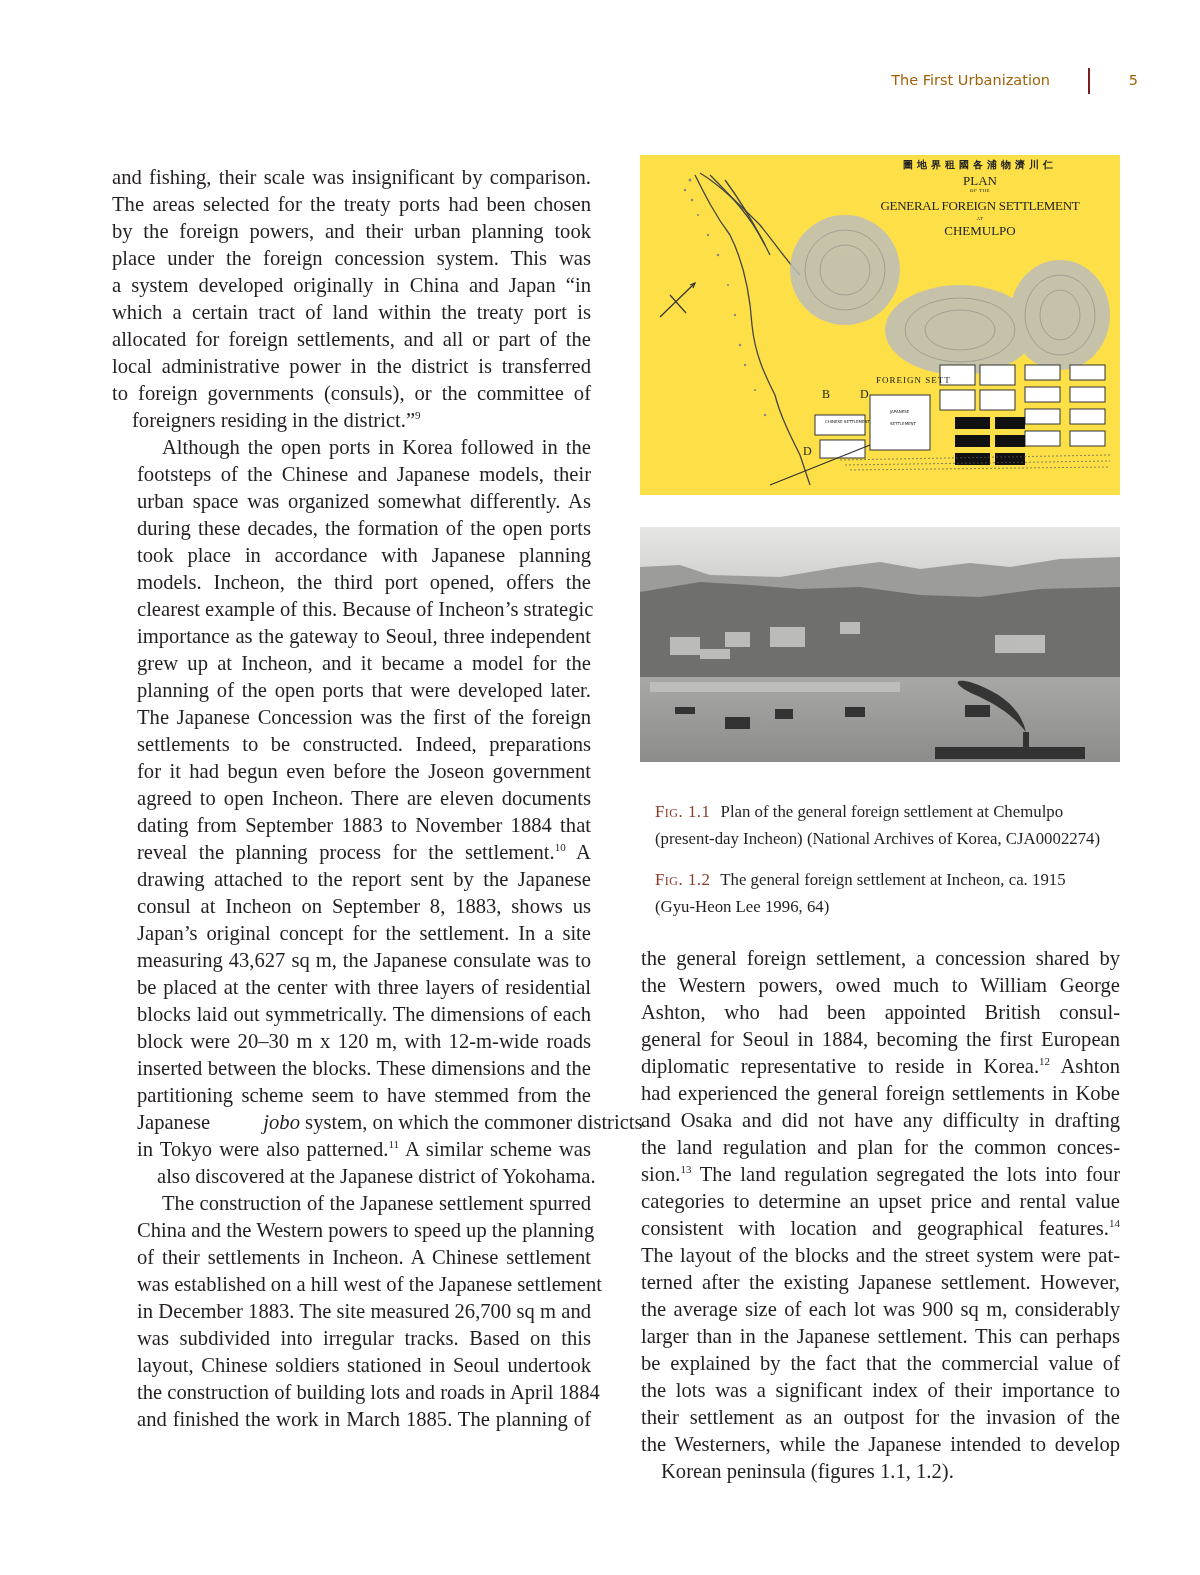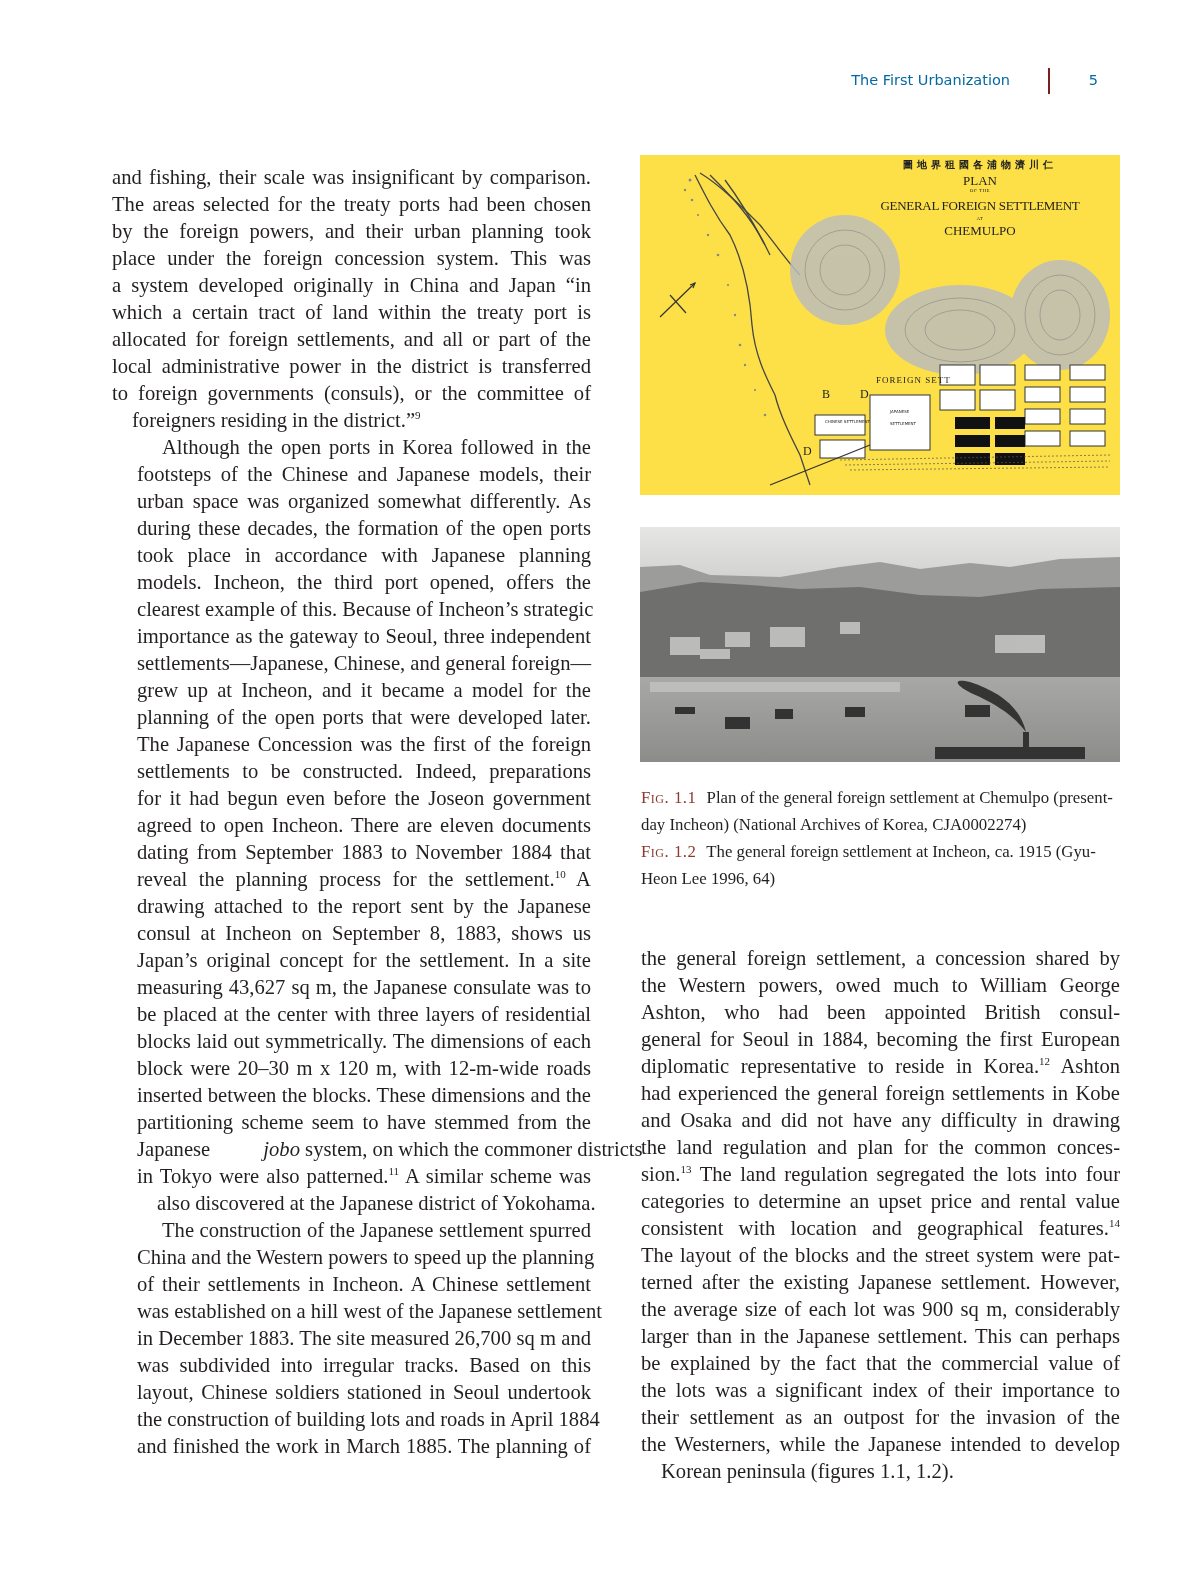--- a/index.html
+++ b/index.html
@@ -1,17 +1,17 @@
 <!DOCTYPE html>
 <html><head>
   <meta charset="utf-8">
   <style>
     html, body { margin: 0; padding: 0; background: #ffffff; }
     body { width: 1200px; height: 1575px; position: relative; overflow: hidden; color: #231f20; }
-    .running-head { position: absolute; top: 68px; left: 840px; width: 262px; height: 26px; font-family: "DejaVu Sans", sans-serif; font-size: 14.5px; color: #0369a1; }
+    .running-head { position: absolute; top: 68px; left: 880px; width: 262px; height: 26px; font-family: "DejaVu Sans", sans-serif; font-size: 14.5px; color: #a16207; }
     .rh-title { position: absolute; right: 92px; top: 4px; white-space: nowrap; }
     .rh-rule { position: absolute; left: 208px; top: 0; width: 2px; height: 26px; background: #7a1f1f; }
     .rh-page { position: absolute; right: 4px; top: 4px; }
 
     .col { position: absolute; font-family: "Liberation Serif", serif; font-size: 20.6px; line-height: 27px; text-align: justify; }
     .col-left { left: 112px; top: 164px; width: 479px; }
     .col-right { left: 641px; top: 945px; width: 479px; }
     .col p { margin: 0; }
     .col p.indent { text-indent: 25px; }
     .line { display: block; text-align: justify; text-align-last: justify; white-space: nowrap; height: 27px; }
@@ -26,21 +26,21 @@
     .map-title { position: absolute; left: 0; width: 100%; text-align: center; font-family: "Liberation Serif", serif; color: #222; }
     .map-title.cjk { top: 3px; left: 100px; font-family: "DejaVu Sans", sans-serif; font-size: 10px; letter-spacing: 4px; font-weight: bold; }
     .map-title.plan { top: 18px; left: 100px; font-size: 13px; }
     .map-title.small { font-size: 5px; letter-spacing: 0.5px; left: 100px; }
     .map-title.of { top: 33px; }
     .map-title.at { top: 61px; }
     .map-title.gfs { top: 43px; left: 100px; font-size: 13px; letter-spacing: -0.3px; }
     .map-title.place { top: 68px; left: 100px; font-size: 13px; }
 
     .caption { position: absolute; left: 641px; top: 784px; width: 480px; font-family: "Liberation Serif", serif; font-size: 16.8px; line-height: 27px; color: #231f20; }
-    .caption p { margin: 0; }
+    .caption p { margin: 14px; }
     .fig-label { color: #8b3a2c; font-variant: small-caps; letter-spacing: 0.5px; margin-right: 6px; }
   </style>
 </head>
 <body>
 
 <div class="running-head">
   <span class="rh-title">The First Urbanization</span>
   <span class="rh-rule"></span>
   <span class="rh-page">5</span>
 </div>
@@ -60,21 +60,20 @@
     </p>
     <p class="indent">
       <span class="line" style="padding-left: 25px;">Although the open ports in Korea followed in the</span>
       <span class="line">footsteps of the Chinese and Japanese models, their</span>
       <span class="line">urban space was organized somewhat differently. As</span>
       <span class="line">during these decades, the formation of the open ports</span>
       <span class="line">took place in accordance with Japanese planning</span>
       <span class="line">models. Incheon, the third port opened, offers the</span>
       <span class="line">clearest example of this. Because of Incheon’s strategic</span>
       <span class="line">importance as the gateway to Seoul, three independent</span>
-      <span class="line">settlements—Japanese, Chinese, and general foreign—</span>
       <span class="line">grew up at Incheon, and it became a model for the</span>
       <span class="line">planning of the open ports that were developed later.</span>
       <span class="line">The Japanese Concession was the first of the foreign</span>
       <span class="line">settlements to be constructed. Indeed, preparations</span>
       <span class="line">for it had begun even before the Joseon government</span>
       <span class="line">agreed to open Incheon. There are eleven documents</span>
       <span class="line">dating from September 1883 to November 1884 that</span>
       <span class="line">reveal the planning process for the settlement.<sup>10</sup> A</span>
       <span class="line">drawing attached to the report sent by the Japanese</span>
       <span class="line">consul at Incheon on September 8, 1883, shows us</span>
@@ -251,21 +250,21 @@
 </div>
 
 <div class="col col-right" id="right-col">
     <p>
       <span class="line">the general foreign settlement, a concession shared by</span>
       <span class="line">the Western powers, owed much to William George</span>
       <span class="line">Ashton, who had been appointed British consul-</span>
       <span class="line">general for Seoul in 1884, becoming the first European</span>
       <span class="line">diplomatic representative to reside in Korea.<sup>12</sup> Ashton</span>
       <span class="line">had experienced the general foreign settlements in Kobe</span>
-      <span class="line">and Osaka and did not have any difficulty in drawing</span>
+      <span class="line">and Osaka and did not have any difficulty in drafting</span>
       <span class="line">the land regulation and plan for the common conces-</span>
       <span class="line">sion.<sup>13</sup> The land regulation segregated the lots into four</span>
       <span class="line">categories to determine an upset price and rental value</span>
       <span class="line">consistent with location and geographical features.<sup>14</sup></span>
       <span class="line">The layout of the blocks and the street system were pat-</span>
       <span class="line">terned after the existing Japanese settlement. However,</span>
       <span class="line">the average size of each lot was 900 sq m, considerably</span>
       <span class="line">larger than in the Japanese settlement. This can perhaps</span>
       <span class="line">be explained by the fact that the commercial value of</span>
       <span class="line">the lots was a significant index of their importance to</span>

